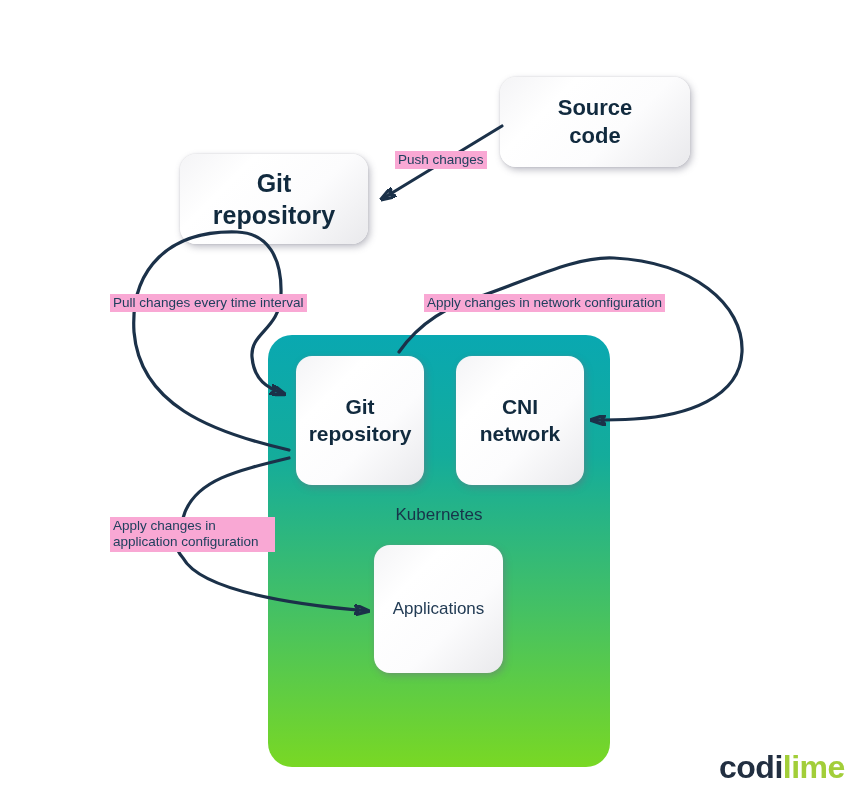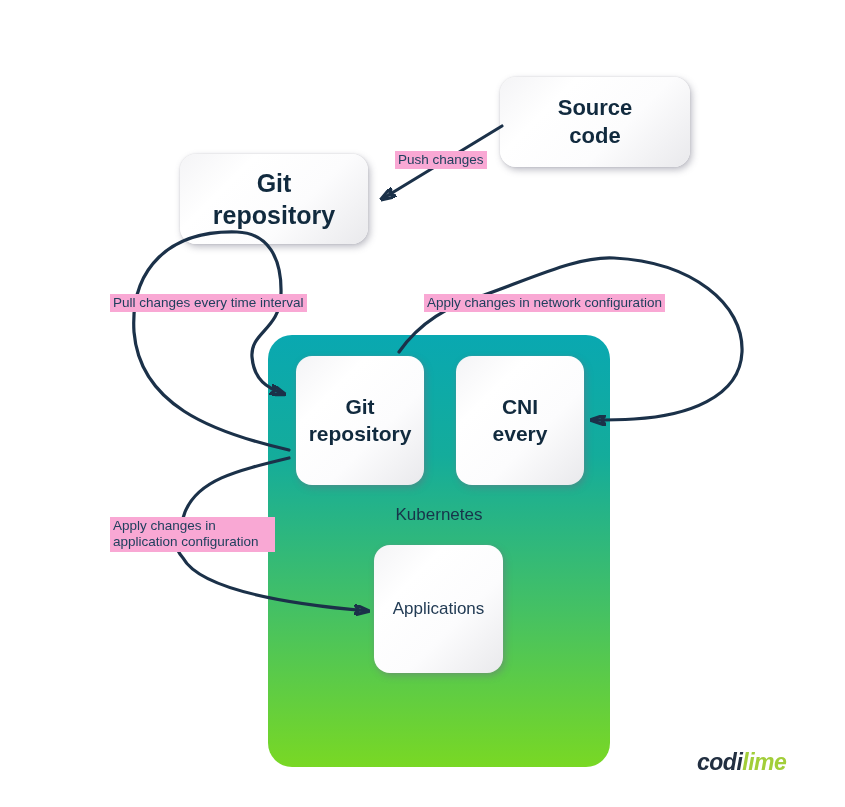--- a/index.html
+++ b/index.html
@@ -44,22 +44,22 @@
   .alabel{
     position:absolute;z-index:4;font-size:13.5px;color:var(--label);
     background:#f9a8d4;padding:1px 3px;line-height:1.22;white-space:nowrap;
   }
   .lbl-push{left:395px;top:151px;}
   .lbl-pull{left:110px;top:294px;}
   .lbl-net {left:424px;top:294px;}
   .lbl-app {left:110px;top:517px;white-space:normal;width:165px;}
   
   .logo{
-    position:absolute;left:697px;top:749px;z-index:4;
-    font-size:23px;font-weight:bold;letter-spacing:-0.5px;font-style:italic;
+    position:absolute;left:719px;top:749px;z-index:4;
+    font-size:32px;font-weight:bold;letter-spacing:-0.5px;
   }
   .logo .codi{color:var(--logo_dark);}
   .logo .lime{color:var(--logo_lime);}
 </style>
 </head>
 <body>
 
 <div class="canvas">
 
   <div class="k8s">
@@ -76,21 +76,21 @@
     <div class="t">repository</div>
   </div>
 
   <div class="node node-gitin">
     <div class="t">Git</div>
     <div class="t">repository</div>
   </div>
 
   <div class="node node-cni">
     <div class="t">CNI</div>
-    <div class="t">every</div>
+    <div class="t">network</div>
   </div>
 
   <div class="node node-apps">
     <div class="plain">Applications</div>
   </div>
 
   <svg class="wires" width="845" height="807" viewBox="0 0 845 807">
     <defs>
       <marker id="ah" viewBox="0 0 16 11" refX="14" refY="5.5" markerWidth="16" markerHeight="11" markerUnits="userSpaceOnUse" orient="auto">
         <path d="M0,0 L16,5.5 L0,11 L4.5,5.5 Z" fill="var(--line)" stroke="none"></path>

